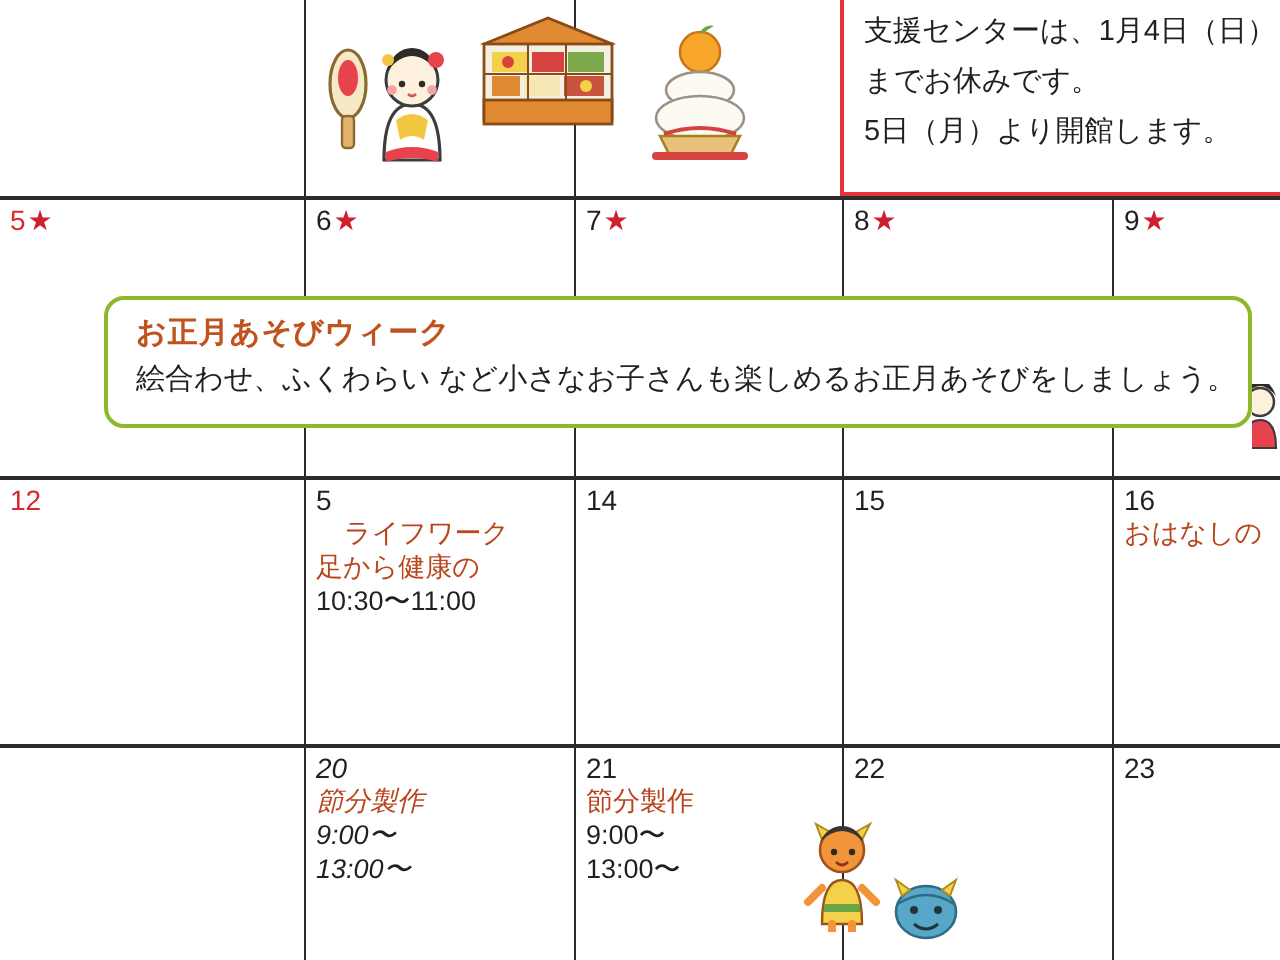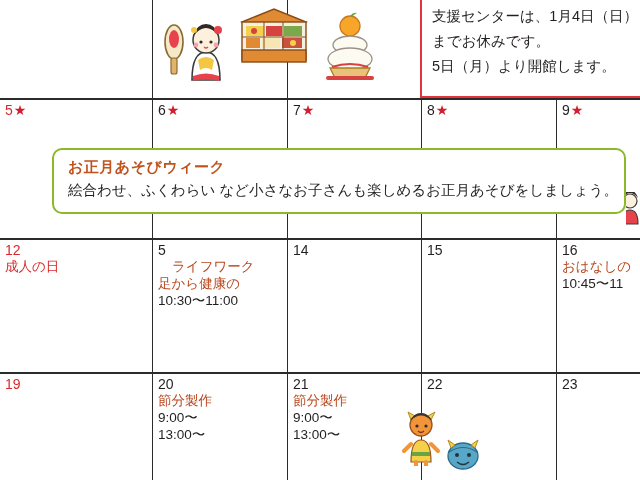--- a/index.html
+++ b/index.html
@@ -287,49 +287,44 @@
   </div>
   <div class="cell" style="left:422px; top:100px; width:134px; height:138px;">
     <div class="daynum"><span>8</span><span class="star">★</span></div>
   </div>
   <div class="cell" style="left:557px; top:100px; width:83px; height:138px;">
     <div class="daynum"><span>9</span><span class="star">★</span></div>
   </div>
 
   <div class="cell" style="left:0; top:240px; width:152px; height:132px;">
     <div class="daynum sun">12</div>
-    <div class="evt holiday">成人の日</div>
   </div>
 
   <div class="cell" style="left:153px; top:240px; width:134px; height:132px;">
     <div class="daynum">5</div>
     <div class="evt indent">ライフワーク</div>
     <div class="evt">足から健康の</div>
     <div class="time">10:30〜11:00</div>
   </div>
 
   <div class="cell" style="left:288px; top:240px; width:133px; height:132px;">
     <div class="daynum">14</div>
   </div>
 
   <div class="cell" style="left:422px; top:240px; width:134px; height:132px;">
     <div class="daynum">15</div>
   </div>
 
   <div class="cell" style="left:557px; top:240px; width:83px; height:132px; padding-right:0;">
     <div class="daynum">16</div>
     <div class="evt">おはなしの</div>
-    <div class="time">10:45〜11</div>
-  </div>
-
-  <div class="cell" style="left:0; top:374px; width:152px; height:106px;">
-    <div class="daynum sun">19</div>
-  </div>
-
-  <div class="cell" style="left:153px; top:374px; width:134px; height:106px;">
+  </div>
+
+
+  <div class="cell" style="left:153px; top:374px; width:134px; height:106px;font-style:italic;">
     <div class="daynum">20</div>
     <div class="evt">節分製作</div>
     <div class="time"> 9:00〜</div>
     <div class="time">13:00〜</div>
   </div>
 
   <div class="cell" style="left:288px; top:374px; width:133px; height:106px;">
     <div class="daynum">21</div>
     <div class="evt">節分製作</div>
     <div class="time"> 9:00〜</div>

